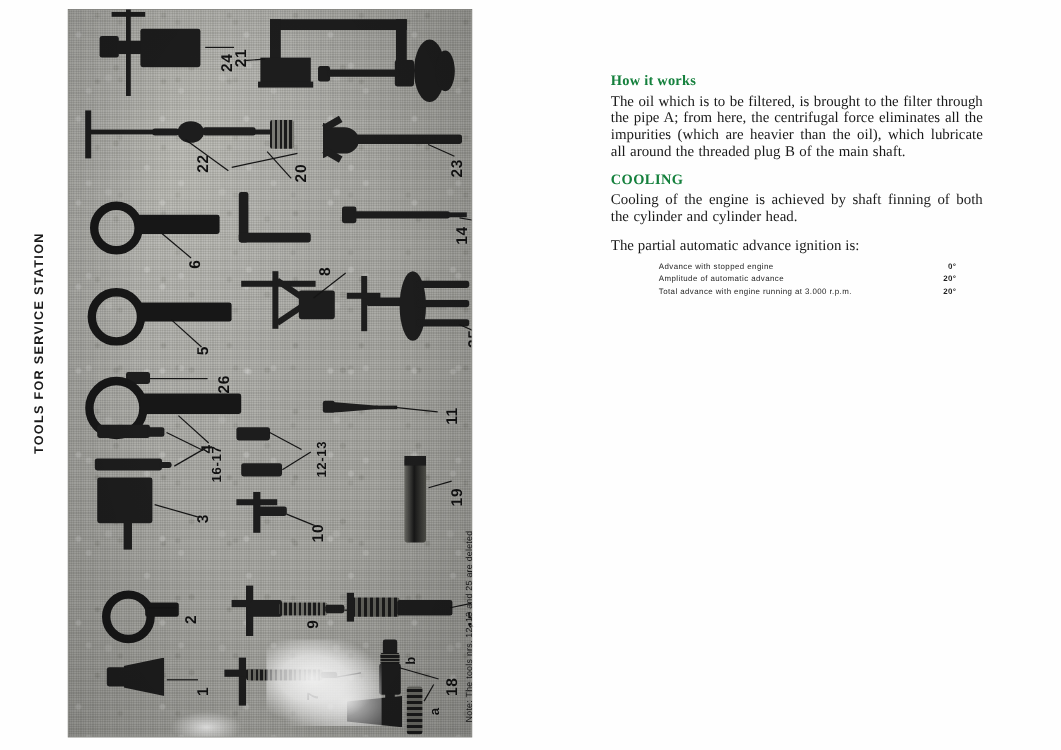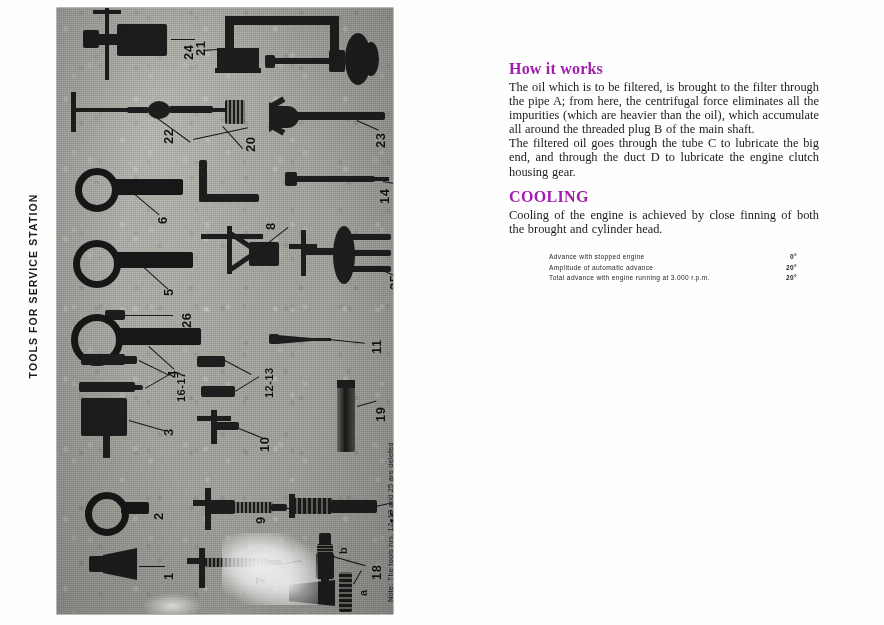--- a/index.html
+++ b/index.html
@@ -120,24 +120,24 @@
     letter-spacing:.2px;
   }
 
   
   .right-page{position:absolute;left:442px;top:0;width:442px;height:625px;}
   .rp-inner{position:absolute;left:67px;top:60px;width:310px;}
 
   h3.head{
     font-family:"Liberation Serif", serif;
     font-weight:700;
-    font-size:16px;
+    font-size:12px;
     margin:0 0 2px 0;
     letter-spacing:.2px;
-    color:#a21caf;
+    color:#15803d;
   }
   h3.caps{letter-spacing:.35px;}
   p.body{
     font-family:"Liberation Serif", serif;
     font-size:12.4px;
     line-height:14.1px;
     margin:0;
     color:#1a1a1a;
     text-align:justify;
     text-justify:inter-word;
@@ -404,30 +404,30 @@
       <div class="plate-vignette"></div>
     </div>
 
     <div class="note" style="left:386px;top:602px;">Note: The tools nrs. 12, 13 and 25 are deleted</div>
   </div>
 
   <div class="right-page">
     <div class="rp-inner">
 
       <h3 class="head">How it works</h3>
-      <p class="body">The oil which is to be filtered, is brought to the filter through the pipe A; from here, the centrifugal force eliminates all the impurities (which are heavier than the oil), which accumulate all around the threaded plug B of the main shaft.</p>
-      <p class="body">The filtered oil goes through the tube C to lubricate the big end, and through the duct D to lubricate the engine clutch housing gear.</p>
+      <p class="body">The oil which is to be filtered, is brought to the filter through the pipe A; from here, the centrifugal force eliminates all the impurities (which are heavier than the oil), which lubricate all around the threaded plug B of the main shaft.</p>
 
       <div class="gap"></div>
 
       <h3 class="head caps">COOLING</h3>
-      <p class="body">Cooling of the engine is achieved by close finning of both the brought and cylinder head.</p>
+      <p class="body">Cooling of the engine is achieved by shaft finning of both the cylinder and cylinder head.</p>
 
       <div class="gap"></div>
 
+      <p class="body tight">The partial automatic advance ignition is:</p>
 
       <table class="spec-table">
         <tbody>
           <tr>
             <td>Advance with stopped engine</td>
             <td class="val">0°</td>
           </tr>
           <tr>
             <td>Amplitude of automatic advance</td>
             <td class="val">20°</td>

